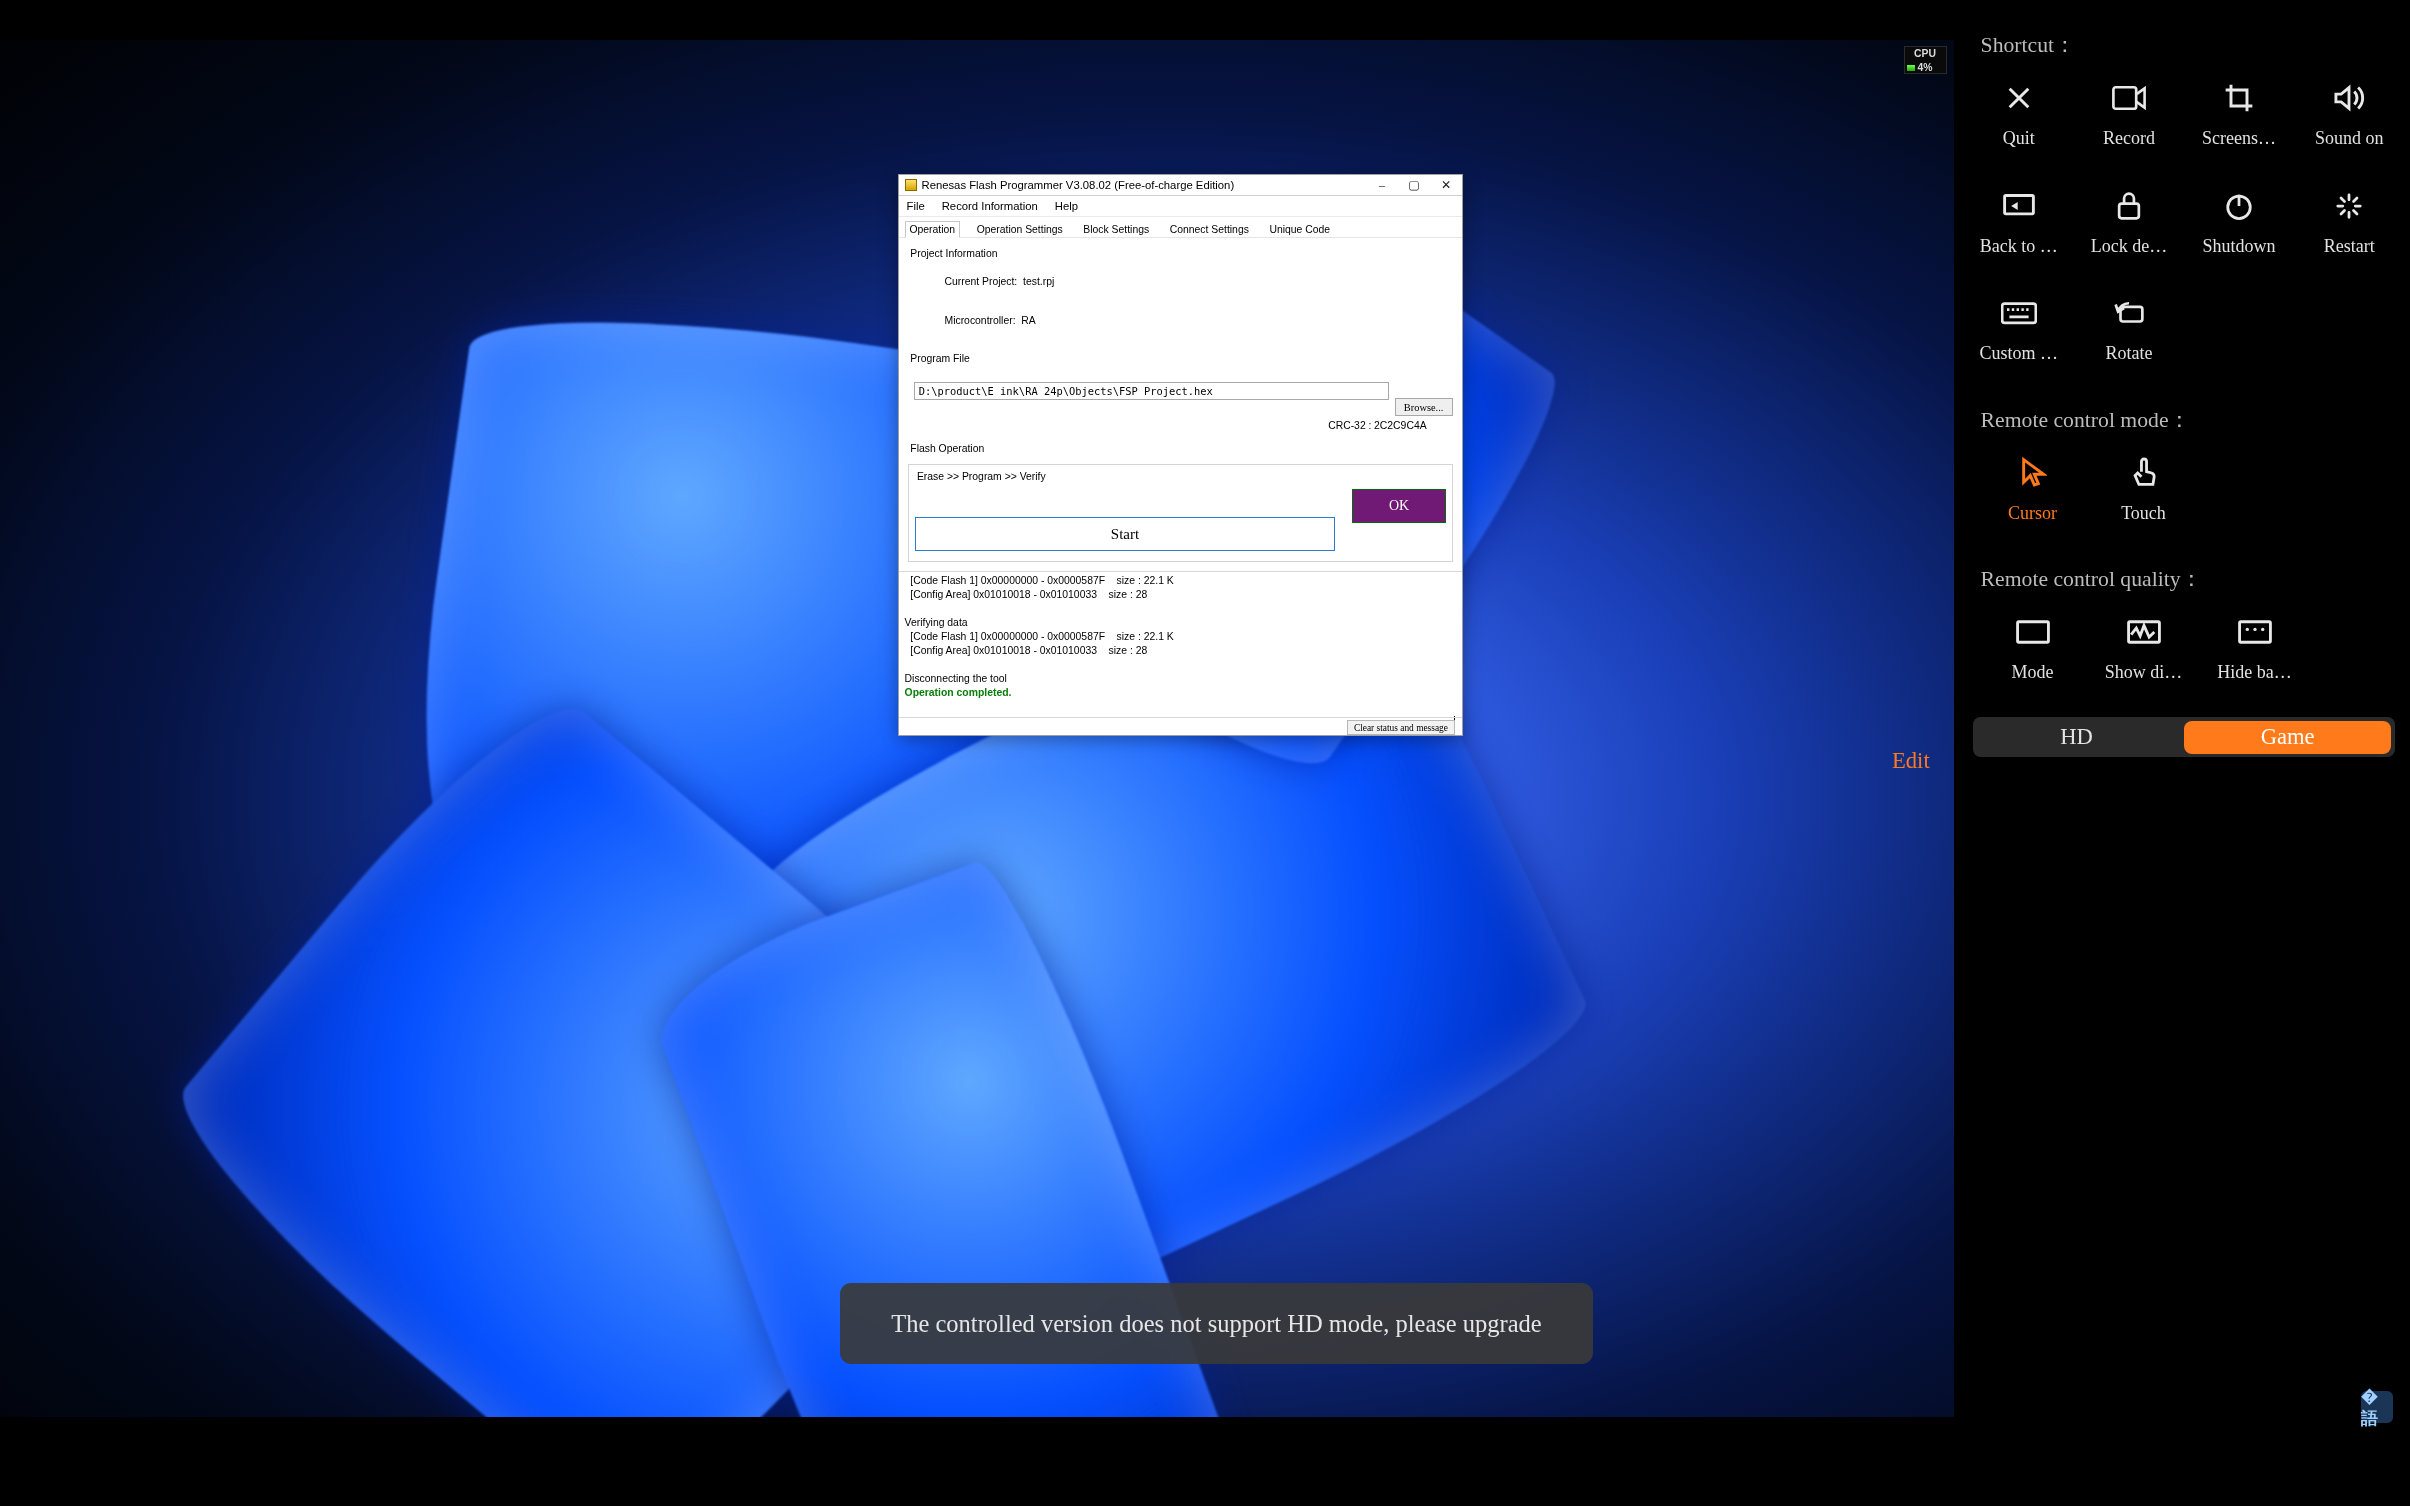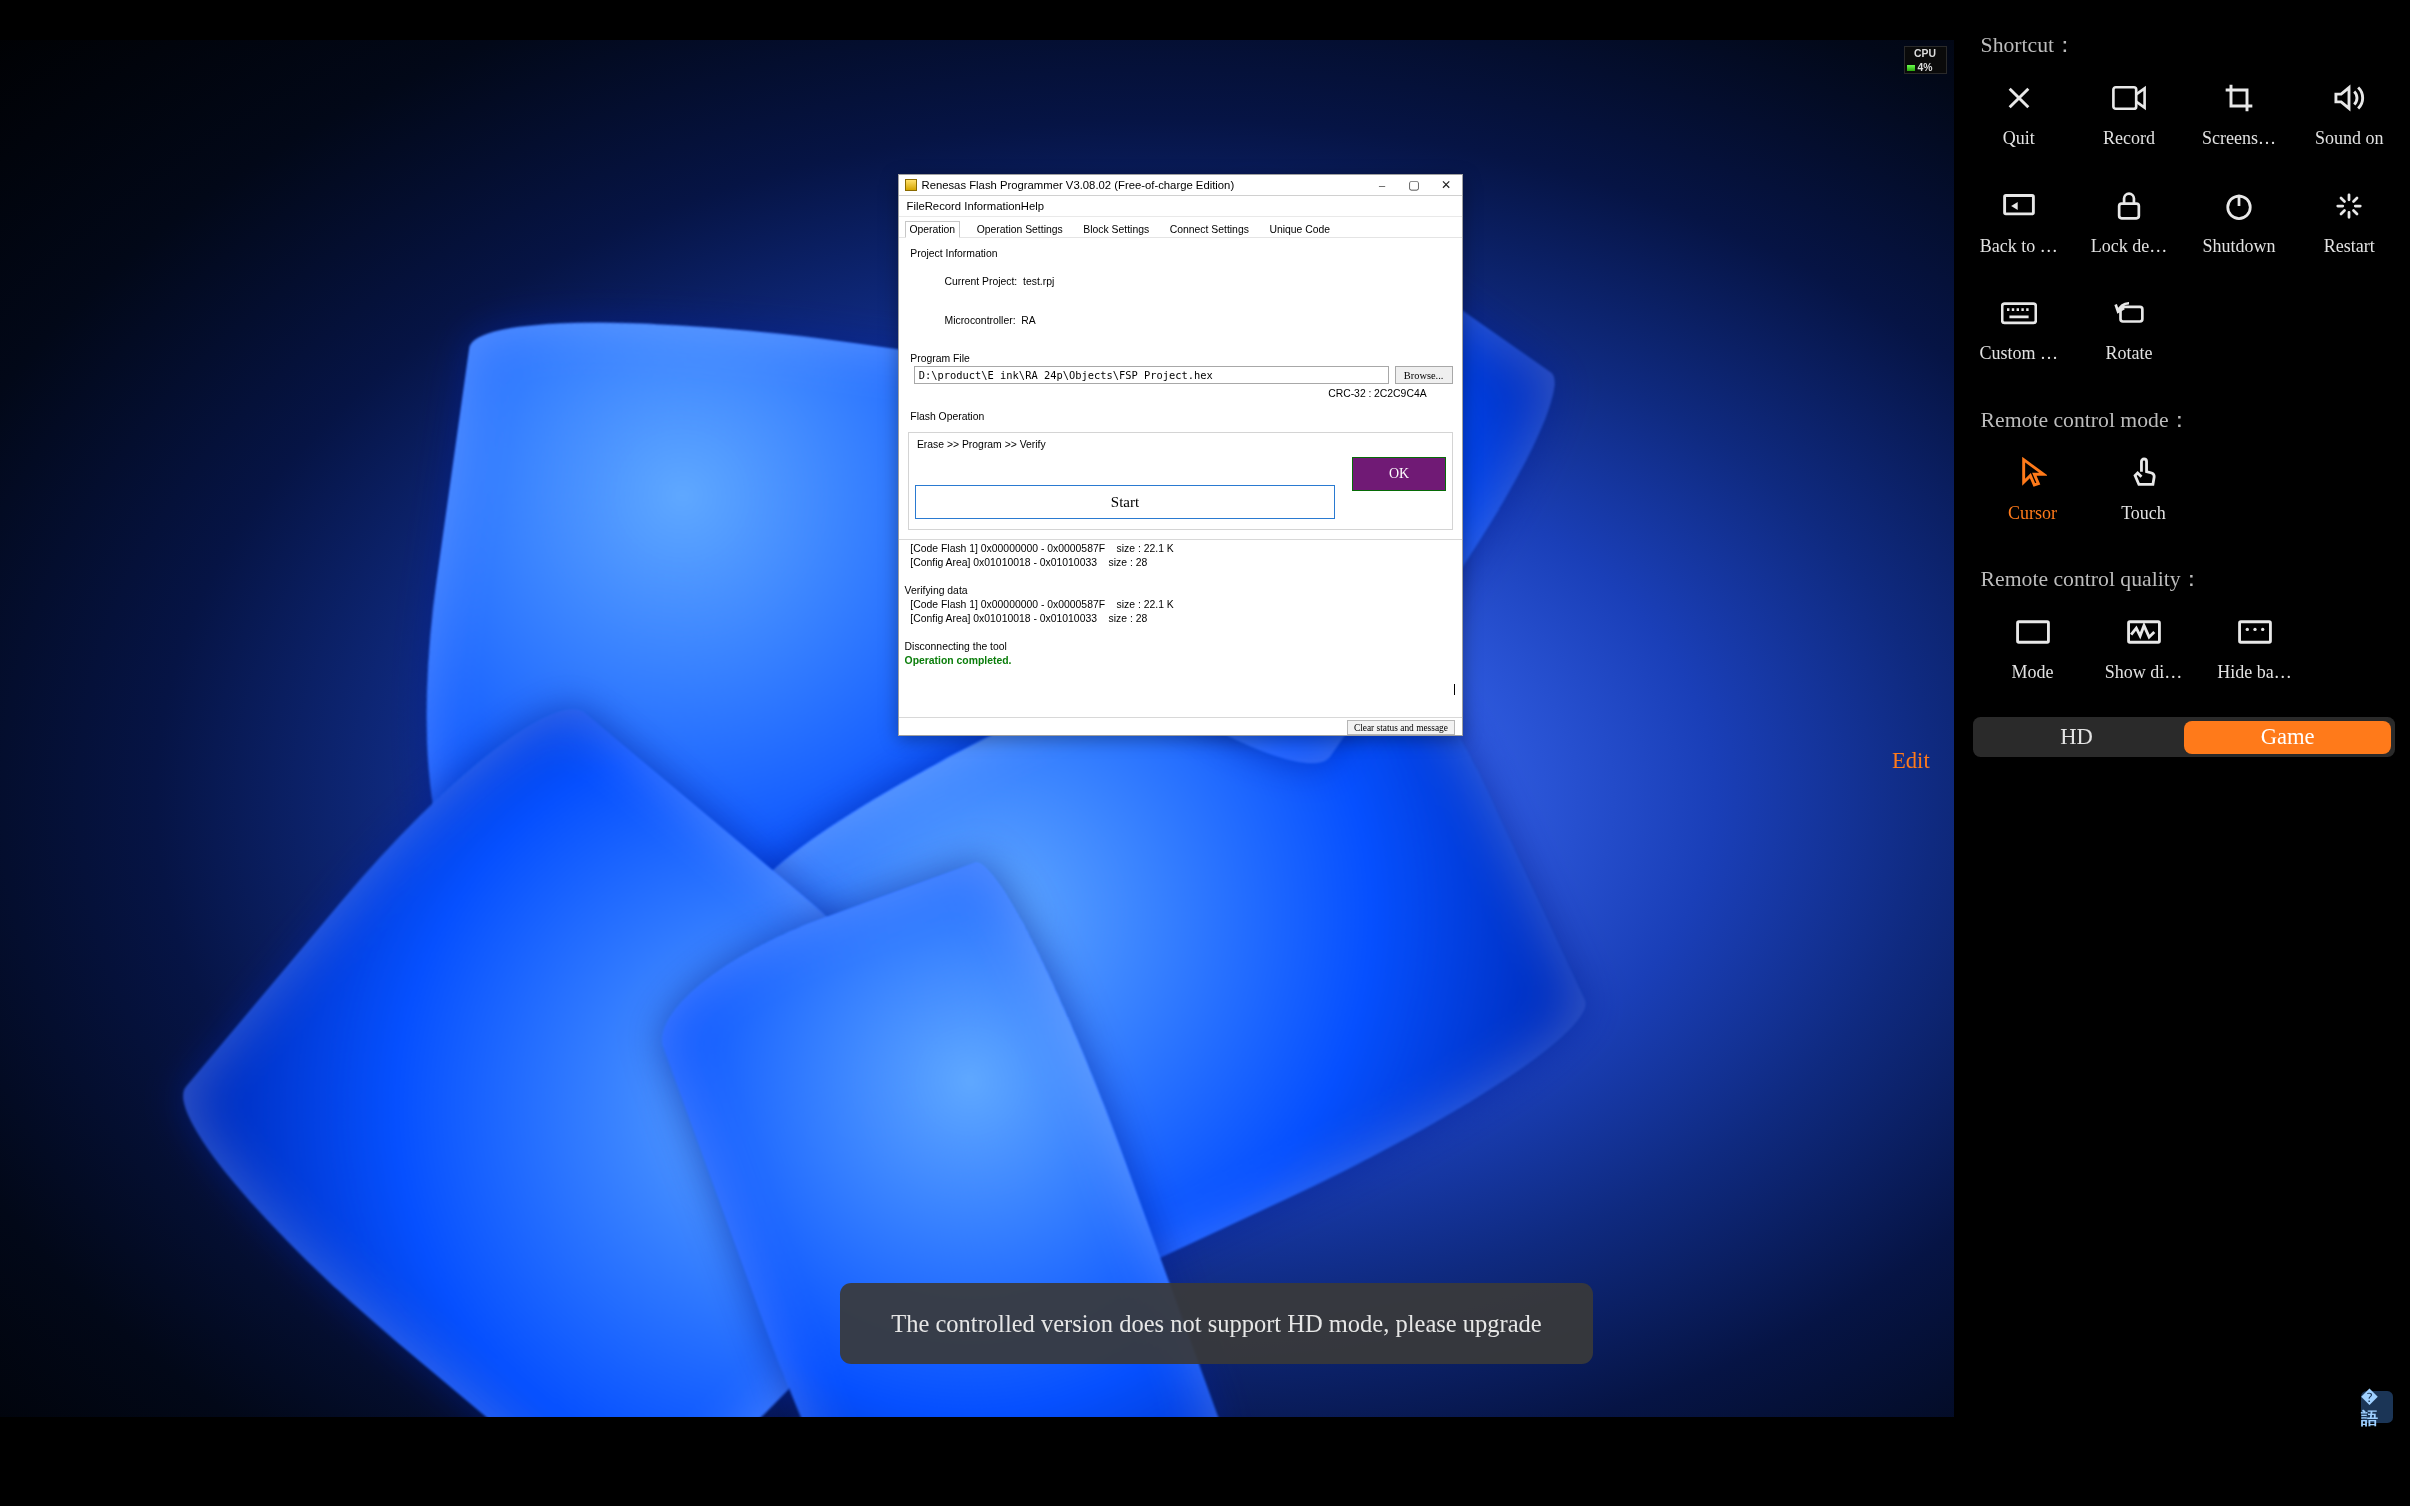--- a/index.html
+++ b/index.html
@@ -35,37 +35,37 @@
     background:#fff; border:0.9px solid #a0a0a0; box-shadow:0 3.8px 17px rgba(0,0,0,.35);
     font-family:"Microsoft Sans Serif","Segoe UI",sans-serif; color:#000;}
   #rfp-titlebar{height:21px; background:#fff; display:flex; align-items:center;
     border-bottom:0.9px solid #d0d0d0; font-size:11.3px; padding-left:5.6px;}
   #rfp-titlebar .tico{width:12.2px;height:12.2px;margin-right:4.7px;
     background:linear-gradient(#ffe06a,#d6a600);border:0.9px solid #8a6a00;}
   #rfp-titlebar .ttl{flex:1; white-space:nowrap; overflow:hidden;}
   #rfp-titlebar .wbtn{width:32px;height:19px;display:flex;align-items:center;justify-content:center;
     font:400 12.2px/12.2px "Segoe UI"; color:#222;}
 
-  #rfp-menubar{height:21px; display:flex; align-items:center; padding:0 7.5px;
+  #rfp-menubar{height:21px; display:flex; align-items:center; gap:17px; padding:0 7.5px;
     font-size:11.3px; border-bottom:0.9px solid #e9e9e9;}
 
   #rfp-tabstrip{height:21px; display:flex; align-items:flex-end; gap:13px; padding:0 5.6px;
     font:400 10.4px/10.4px "Microsoft Sans Serif"; border-bottom:0.9px solid #e4e4e4;}
   #rfp-tabstrip .tab{padding:2.8px 3.8px 1.9px;}
   #rfp-tabstrip .tab.active{background:#fff;border:0.9px solid #c7c7c7;border-bottom:0.9px solid #fff;
     position:relative;top:0.9px;}
 
   .section{padding:3.8px 9.4px 1.9px; font:400 10.4px/13px "Microsoft Sans Serif";}
   .section .hdr{font-size:10.4px; margin:5.6px 0 1.9px 1.9px;}
   .section .row{margin-left:13px; white-space:pre;}
   .progfile-row{display:flex; align-items:center; gap:5.6px; margin:1.9px 0 0 5.6px;}
   .progfile-row input{flex:1;height:18px;border:0.9px solid #a8a8a8;background:#fff;
     font:400 10.4px/16px Consolas,monospace;padding:0 3.8px;}
   .progfile-row button{height:18px;width:58px;border:0.9px solid #a8a8a8;background:#efefef;
-    font:400 10.4px "Microsoft Sans Serif";}
+    font:400 10.4px "Microsoft Sans Serif";margin-top:32px;}
   .crc{font:400 10.4px/12.2px "Microsoft Sans Serif"; text-align:right; padding-right:26px; margin-top:3.8px;}
 
   .flop{border:0.9px solid #d4d4d4; margin:5.6px 9.4px 0; padding:1.9px 5.6px 9.4px;
     font:400 10.4px "Microsoft Sans Serif"; position:relative;}
   .flop .seq{margin:3.8px 0 7.5px 1.9px;}
   .flop .btns{display:flex;gap:17px;}
   .flop .start{flex:1;height:34px;border:0.9px solid #2a7ad1;background:#fff;
     font:400 15px "Segoe UI";margin-top:28px;}
   .flop .ok{width:94px;height:34px;background:#701a75;color:#fff;border:0.9px solid #066b06;
     font:400 14px "Segoe UI";}

